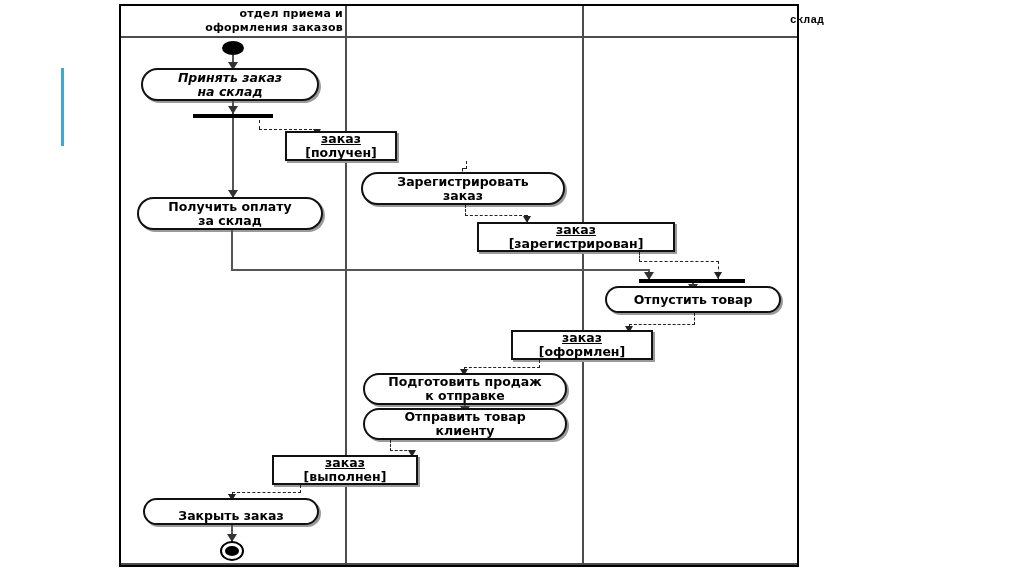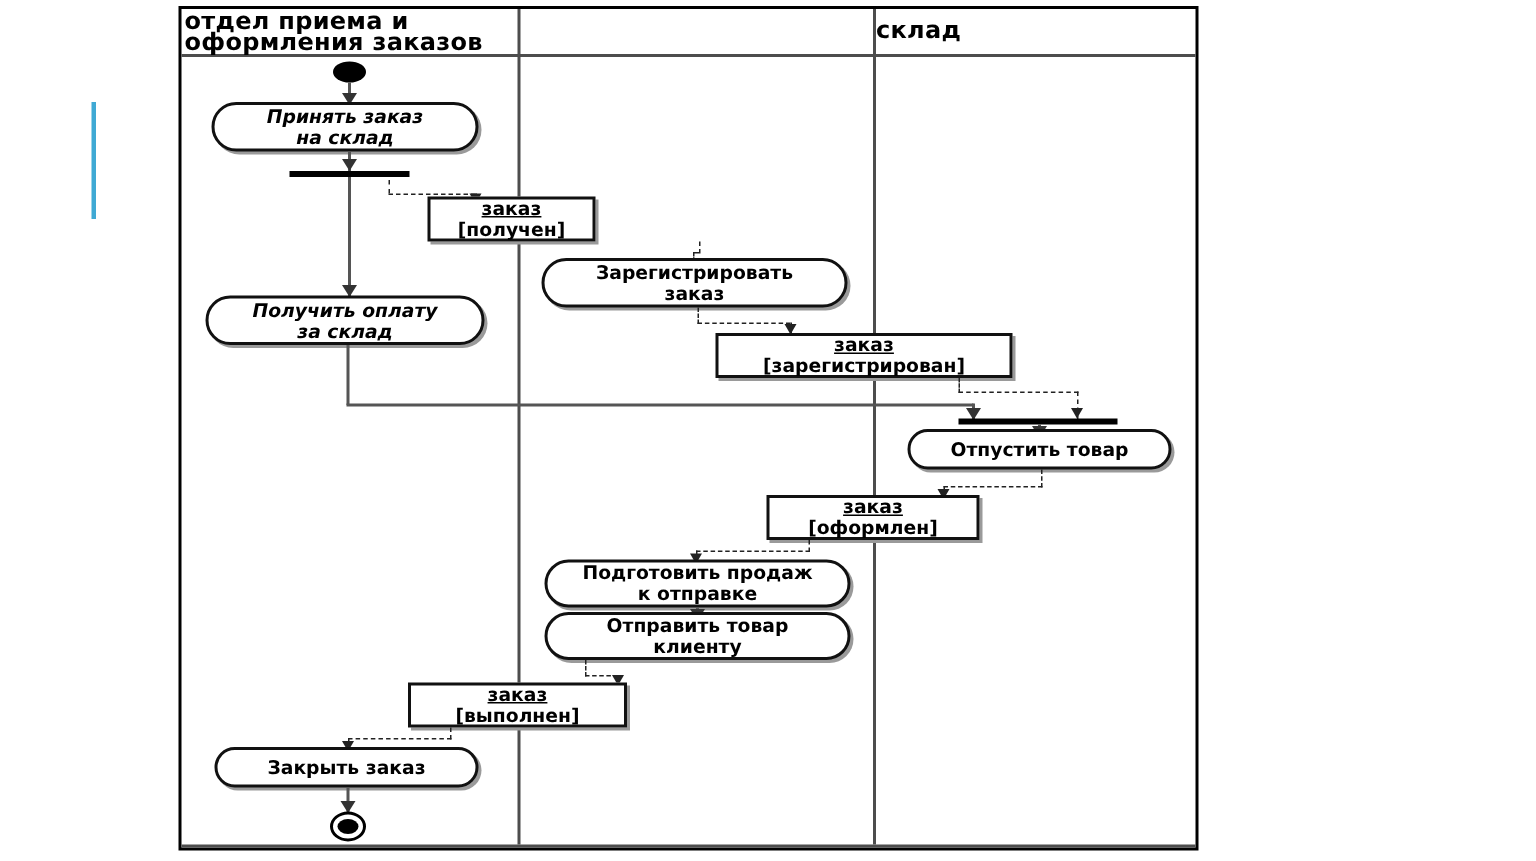--- a/index.html
+++ b/index.html
@@ -12,22 +12,22 @@
   .accent-bar{position:absolute;background:#3fa9d4;}
 
   
   .frame{position:absolute;border:2px solid #000;box-sizing:border-box;background:#fff;}
 
   
   .lane-div{position:absolute;background:#4d4d4d;width:2px;}
   .lane-rule{position:absolute;background:#4d4d4d;height:2px;}
 
   
-  .lane-title{position:absolute;text-align:left;font-weight:bold;
-              font-size:16px;line-height:14px;color:#000;letter-spacing:.2px;}
+  .lane-title{position:absolute;text-align:right;font-weight:bold;
+              font-size:11px;line-height:14px;color:#000;letter-spacing:.2px;}
 
   
   .act{position:absolute;box-sizing:border-box;border:2px solid #111;
        border-radius:22px;background:#fff;display:flex;align-items:center;
        justify-content:center;text-align:center;font-weight:bold;font-size:12.5px;
        line-height:14px;color:#000;box-shadow:2px 2px 0 #9a9a9a;}
 
   
   .objn{position:absolute;box-sizing:border-box;border:2px solid #111;background:#fff;
         display:flex;flex-direction:column;align-items:center;justify-content:center;
@@ -70,21 +70,21 @@
 
   <div class="lane-rule" style="left:121px;top:563px;width:676px;"></div>
 
   <div class="lane-div" style="left:345px;top:6px;height:557px;"></div>
   <div class="lane-div" style="left:582px;top:6px;height:557px;"></div>
 
   <div class="lane-title" style="left:123px;top:7px;width:220px;">
     <div>отдел приема и</div>
     <div>оформления заказов</div>
   </div>
-  <div class="lane-title" style="left:584px;top:13px;width:240px;">склад</div>
+  <div class="lane-title" style="left:584px;top:13px;width:240px;font-family:Liberation Mono, monospace;">склад</div>
 
   <div class="start-node" style="left:222px;top:41px;width:22px;height:14px;"></div>
 
   <div class="flow-v" style="left:232px;top:55px;height:10px;"></div>
   <div class="ahead" style="left:228px;top:62px;"></div>
 
   <div class="act" style="left:141px;top:68px;width:178px;height:33px;font-style:italic;">
     <div>
       <div>Принять заказ</div>
       <div>на склад</div>
@@ -102,21 +102,21 @@
   <div class="dash-v" style="left:259px;top:120px;height:9px;"></div>
   <div class="dash-h" style="left:259px;top:129px;width:58px;"></div>
   <div class="dash-v" style="left:317px;top:129px;height:8px;"></div>
   <div class="dhead" style="left:313px;top:129px;"></div>
 
   <div class="objn" style="left:285px;top:131px;width:112px;height:30px;">
     <div class="nm">заказ</div>
     <div>[получен]</div>
   </div>
 
-  <div class="act" style="left:137px;top:197px;width:186px;height:33px;font-style:italic;">
+  <div class="act" style="left:137px;top:197px;width:186px;height:33px;">
     <div>
       <div>Получить оплату</div>
       <div>за склад</div>
     </div>
   </div>
 
   <div class="flow-v" style="left:231px;top:230px;height:40px;"></div>
   <div class="flow-h" style="left:231px;top:269px;width:418px;"></div>
   <div class="flow-v" style="left:648px;top:269px;height:11px;"></div>
   <div class="ahead" style="left:644px;top:272px;"></div>
@@ -199,21 +199,21 @@
   <div class="objn" style="left:272px;top:455px;width:146px;height:30px;">
     <div class="nm">заказ</div>
     <div>[выполнен]</div>
   </div>
 
   <div class="dash-v" style="left:300px;top:485px;height:8px;"></div>
   <div class="dash-h" style="left:232px;top:492px;width:69px;"></div>
   <div class="dash-v" style="left:232px;top:492px;height:7px;"></div>
   <div class="dhead" style="left:228px;top:494px;"></div>
 
-  <div class="act" style="left:143px;top:498px;width:176px;height:27px;">
+  <div class="act" style="left:143px;top:498px;width:176px;height:27px;align-items:flex-end;">
     <div>
       <div>Закрыть заказ</div>
     </div>
   </div>
 
   <div class="flow-v" style="left:231px;top:525px;height:17px;"></div>
   <div class="ahead" style="left:227px;top:534px;"></div>
 
   <div class="end-node" style="left:220px;top:541px;width:24px;height:20px;">
     <i></i>

